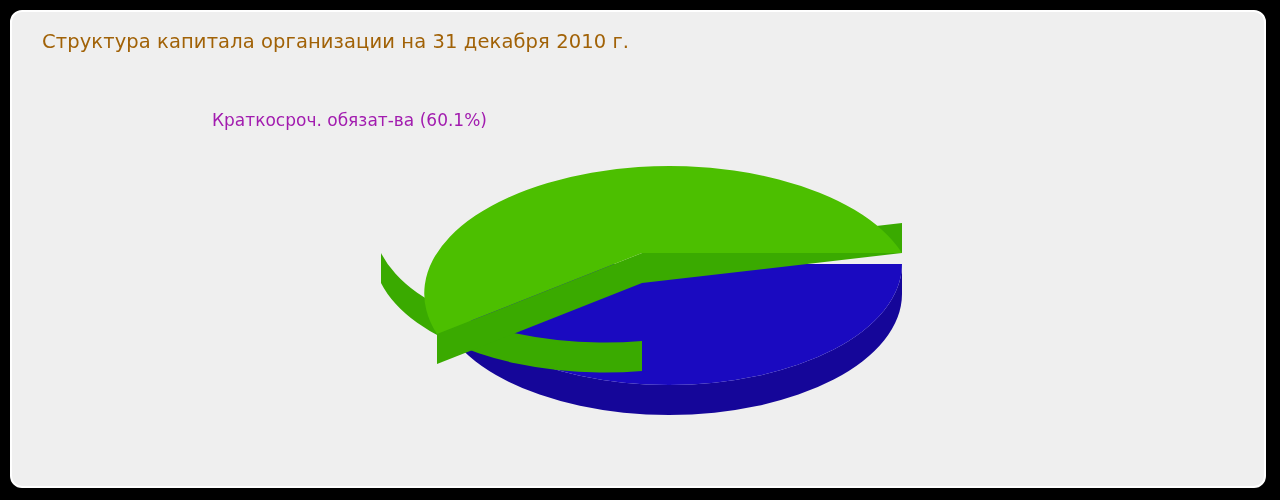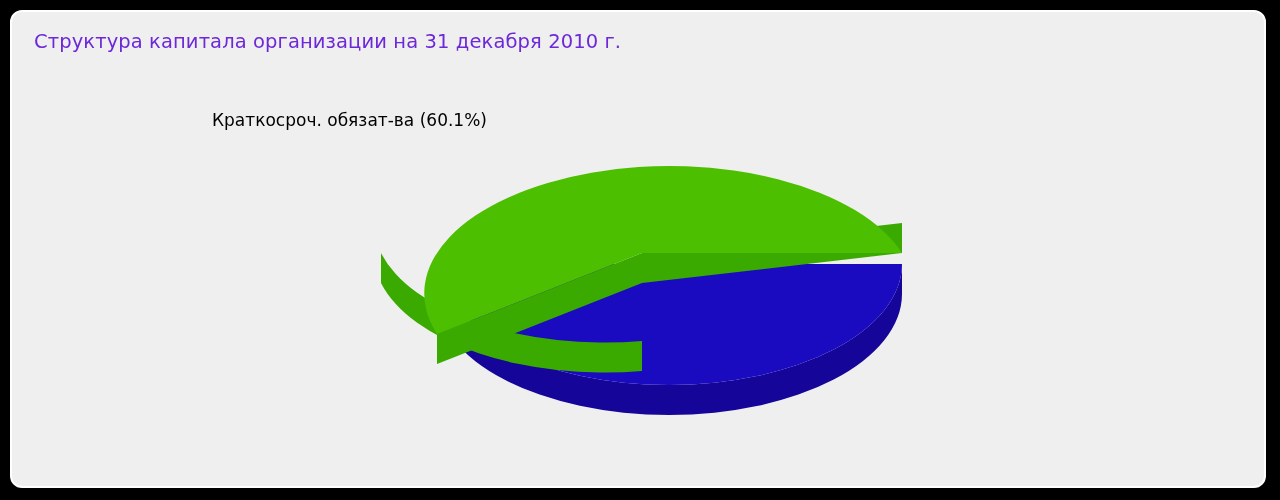--- a/index.html
+++ b/index.html
@@ -32,33 +32,33 @@
     box-sizing: border-box;
     background: #efefef;
     border: 2px solid #ffffff;
     border-radius: 12px;
     overflow: hidden;
   }
 
   
   #chart-title {
     position: absolute;
-    left: 22px;
+    left: 30px;
     top: 18px;
     font-size: 19.5px;
-    color: #6d28d9;
+    color: #a16207;
     white-space: nowrap;
     letter-spacing: 0.1px;
   }
 
   
   .slice-label {
     position: absolute;
     font-size: 17px;
-    color: #000000;
+    color: #a21caf;
     white-space: nowrap;
   }
   #label-green {
     left: 200px;
     top: 98px;
   }
   #label-blue {
     left: 722px;
     top: 415px;
   }

